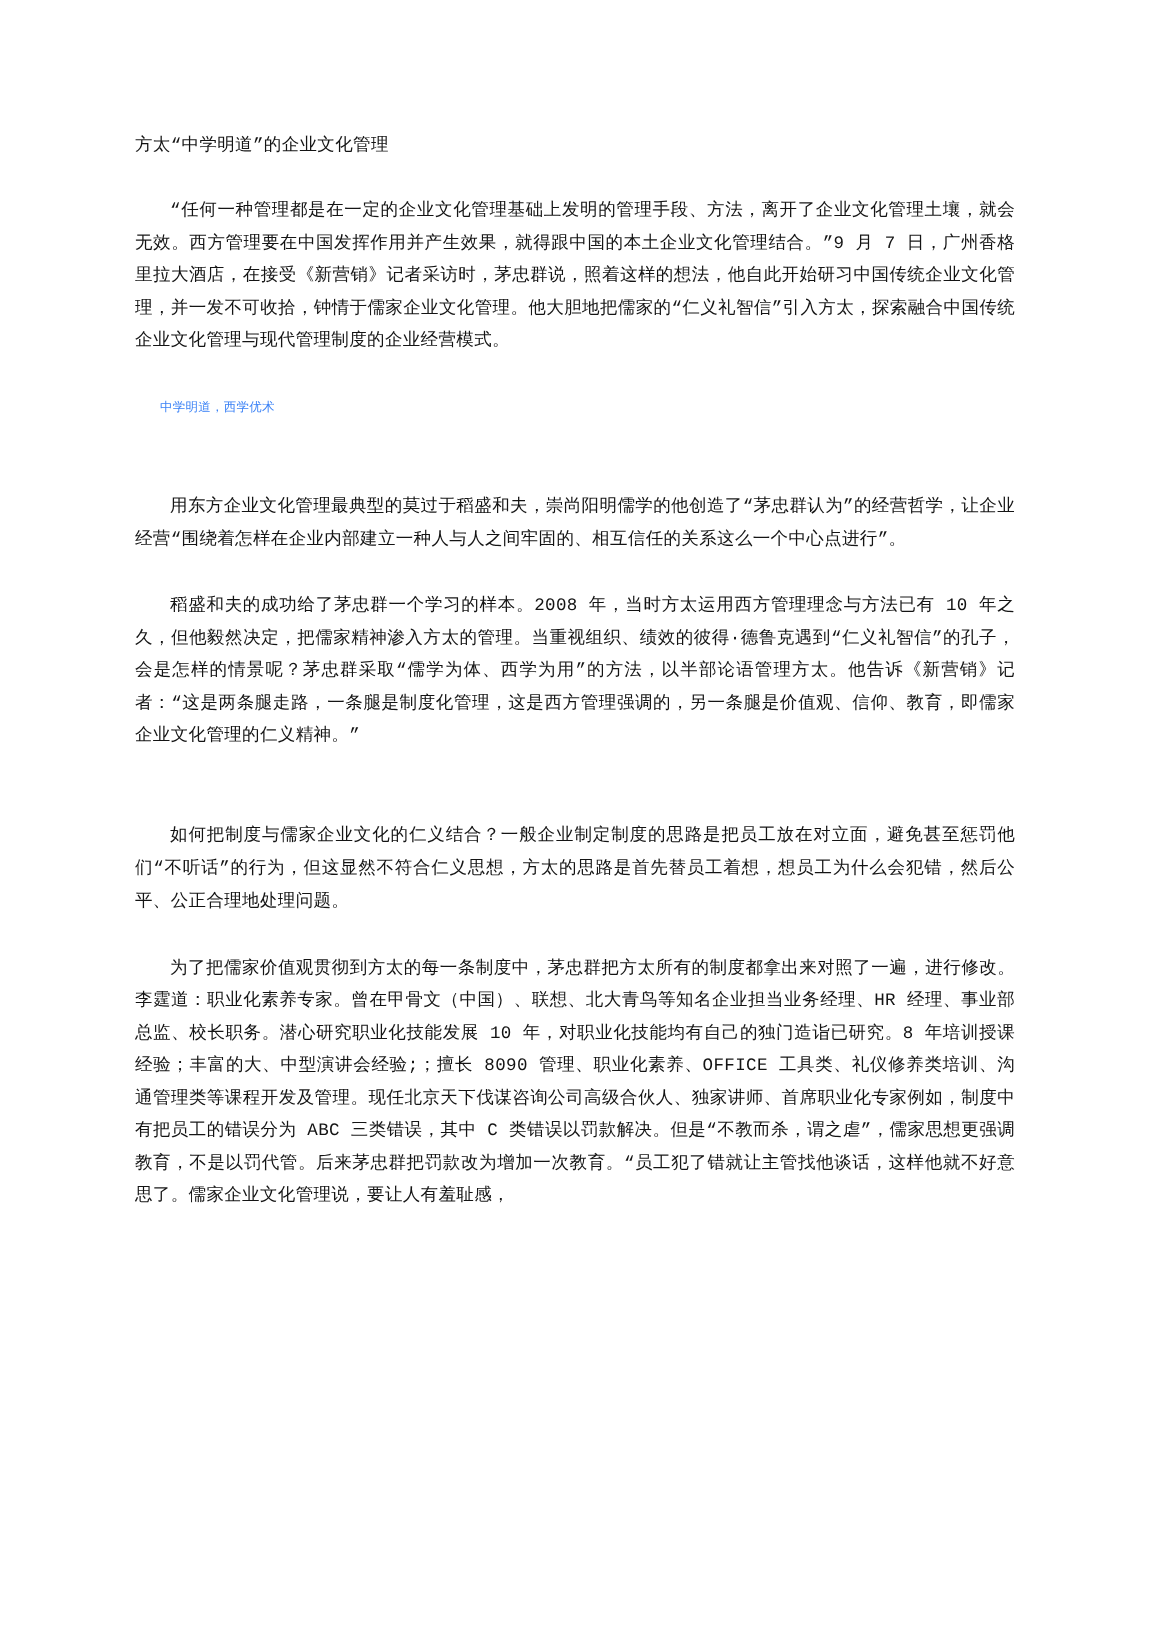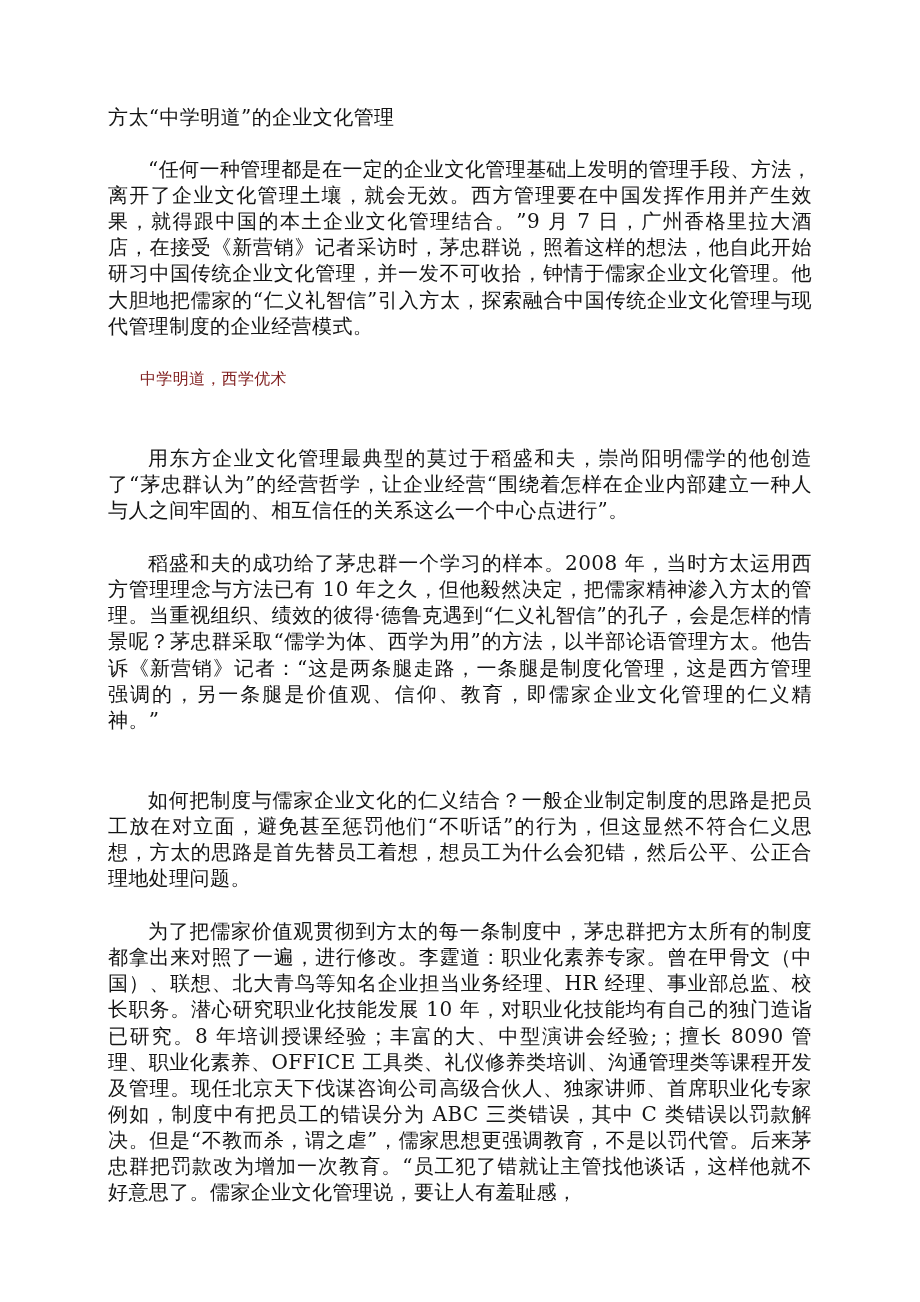--- a/index.html
+++ b/index.html
@@ -20,45 +20,46 @@
     height: 1302px;
     background: #ffffff;
     box-sizing: border-box;
     padding: 104px 108px 0 108px;
   }
   .doc-body {
     width: 704px;
   }
   .para {
     margin: 0;
-    font-size: 20px;
+    font-size: 14px;
     line-height: 26.1px;
     text-align: justify;
     text-justify: inter-ideograph;
     letter-spacing: 0.02em;
     color: #141414;
     word-break: break-all;
+    font-family: Liberation Mono, monospace;
   }
   .para.indent {
     text-indent: 2em;
   }
   .para.title-line {
     text-indent: 0;
   }
   .gap-sm { height: 26px; }
   .gap-md { height: 27px; }
   .gap-head-before { height: 27px; }
   .gap-head-after { height: 53px; }
   .heading {
     margin: 0;
-    font-size: 16px;
+    font-size: 10px;
     line-height: 26.1px;
     font-weight: normal;
     text-indent: 2em;
-    color: #7f1d1d;
+    color: #3b82f6;
     letter-spacing: 0.02em;
   }
 </style>
 </head>
 <body>
 
 <div class="page">
   <div class="doc-body">
 
     <p class="para title-line">方太“中学明道”的企业文化管理</p>

